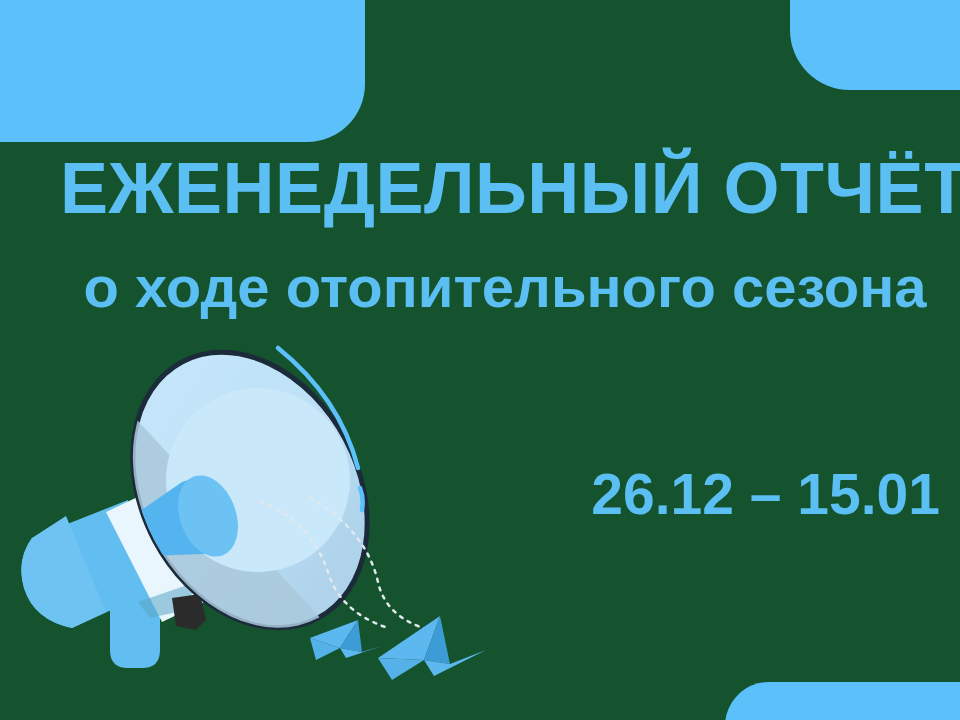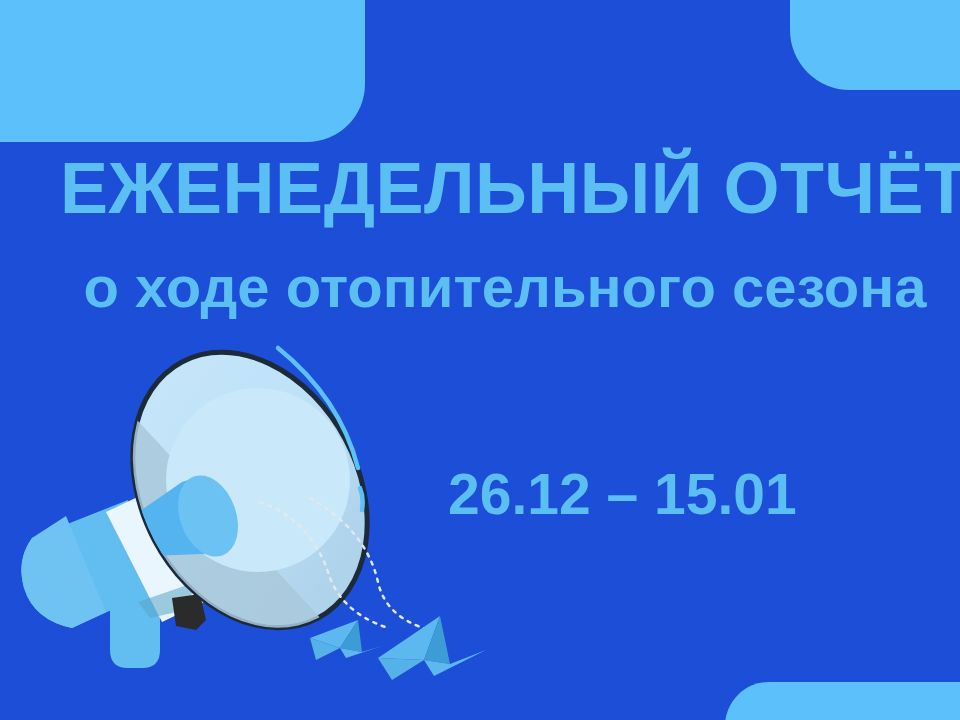--- a/index.html
+++ b/index.html
@@ -4,21 +4,21 @@
 <style>
   html, body {
     margin: 0;
     padding: 0;
     background: #ffffff;
   }
   #slide {
     position: relative;
     width: 960px;
     height: 720px;
-    background: #1d4ed8;
+    background: #14532d;
     overflow: hidden;
     font-family: "Liberation Sans", sans-serif;
   }
 
   
   .deco {
     position: absolute;
     background: #5cc0fa;
   }
   .deco-top-left {
@@ -71,24 +71,24 @@
     width: 900px;
     text-align: center;
     color: #5cbff3;
     font-size: 58px;
     font-weight: bold;
     line-height: 1;
     white-space: nowrap;
   }
   .date-range {
     position: absolute;
-    left: 448px;
+    left: 460px;
     top: 466px;
     width: 480px;
-    text-align: left;
+    text-align: right;
     color: #5cbff3;
     font-size: 57px;
     font-weight: bold;
     line-height: 1;
     white-space: nowrap;
   }
 
   
   .illustration {
     position: absolute;

